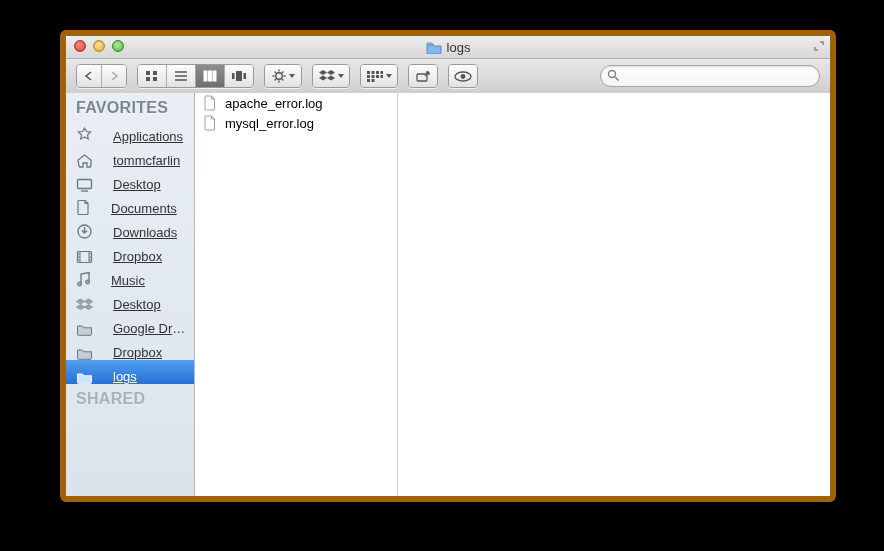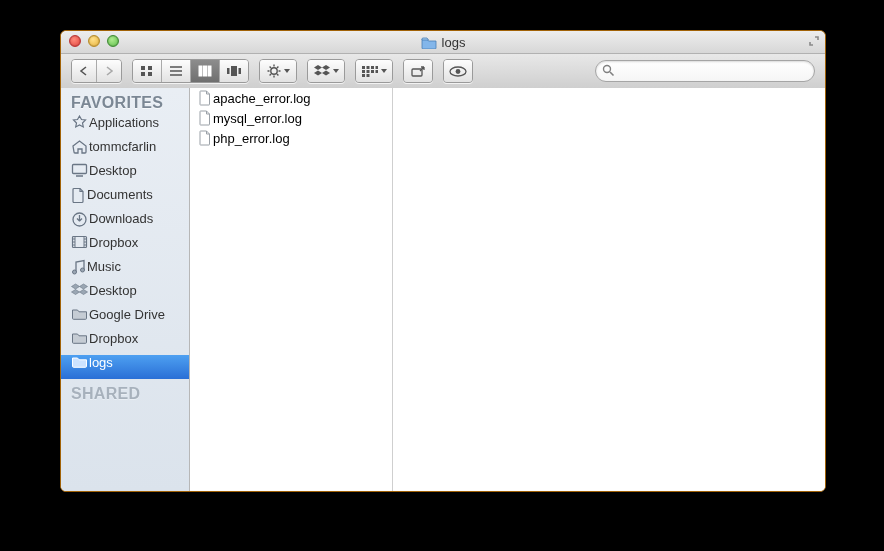--- a/index.html
+++ b/index.html
@@ -1,21 +1,21 @@
 <!DOCTYPE html>
 <html><head>
 <meta charset="utf-8">
 <style>
   html, body { margin:0; padding:0; font-family: "Lucida Grande", "Helvetica Neue", sans-serif; font-size:13px; background:#000; }
   .stage { width:884px; height:551px; background:#000; position:relative; }
 
   .window {
     position:absolute; left:60px; top:30px; width:764px; height:460px;
     background:#fff; border-radius:6px; box-shadow:0 15px 40px rgba(0,0,0,.6);
-    overflow:hidden; border:1px solid #a16207;
+    overflow:hidden; border:6px solid #a16207;
   }
 
   
   .titlebar {
     height:22px;
     background:linear-gradient(#ededed,#d7d7d7);
     border-bottom:1px solid #b1b1b1;
     display:flex; align-items:center; position:relative;
     border-radius:6px 6px 0 0;
   }
@@ -65,36 +65,36 @@
     width:128px;
     background:linear-gradient(#e9eef4,#dbe3ec);
     border-right:1px solid #b7b7b7;
     overflow:hidden;
   }
   .section-header{
     padding:6px 10px 3px; font-size:16px; letter-spacing:.3px;
     color:#7b8794; font-weight:bold; text-shadow:0 1px 0 rgba(255,255,255,.6);
   }
   .side-item{
-    height:24px; display:flex; align-items:flex-start; gap:1px;
-    padding:0 6px 0 10px; color:#333; cursor:default;
+    height:24px; display:flex; align-items:flex-end; gap:20px;
+    padding:0 6px 0 10px; color:#333; cursor:default;text-decoration:underline;
   }
   .side-item svg{flex-shrink:0;}
   .side-item.selected{
     background:linear-gradient(#4ea0f1,#2a6fd6);
     color:#fff;
   }
   .side-item.selected svg *{stroke:#fff;fill:#cde3ff;}
   .side-label{white-space:nowrap;overflow:hidden;text-overflow:ellipsis;}
 
   .column{
     width:202px; border-right:1px solid #cfcfcf; background:#fff;
   }
   .file-row{
-    height:18px; display:flex; align-items:center; gap:1px; padding:1px 8px; color:#000;
+    height:18px; display:flex; align-items:center; gap:8px; padding:1px 8px; color:#000;
   }
   .file-row svg{flex-shrink:0;}
   .preview{flex:1;background:#fff;}
 
   svg{display:block;}
 </style>
 </head>
 <body>
 
 <div class="stage">
@@ -385,29 +385,20 @@
             </div>
             <div class="file-row">
               <span>
                 <svg width="14" height="16">
                   <path d="M2.5 1h6l3 3v10.5a.5.5 0 0 1-.5.5H2.5a.5.5 0 0 1-.5-.5v-13a.5.5 0 0 1 .5-.5z" fill="#fff" stroke="#9aa0a7" stroke-width="1"></path>
                   <path d="M8.5 1v3h3" fill="none" stroke="#9aa0a7" stroke-width="1"></path>
                 </svg>
               </span>
               <span>mysql_error.log</span>
             </div>
-            <div class="file-row">
-              <span>
-                <svg width="14" height="16">
-                  <path d="M2.5 1h6l3 3v10.5a.5.5 0 0 1-.5.5H2.5a.5.5 0 0 1-.5-.5v-13a.5.5 0 0 1 .5-.5z" fill="#fff" stroke="#9aa0a7" stroke-width="1"></path>
-                  <path d="M8.5 1v3h3" fill="none" stroke="#9aa0a7" stroke-width="1"></path>
-                </svg>
-              </span>
-              <span>php_error.log</span>
-            </div>
           </div>
     </div>
 
     <div class="preview"></div>
 
   </div>
 
 </div>
 </div>
 

